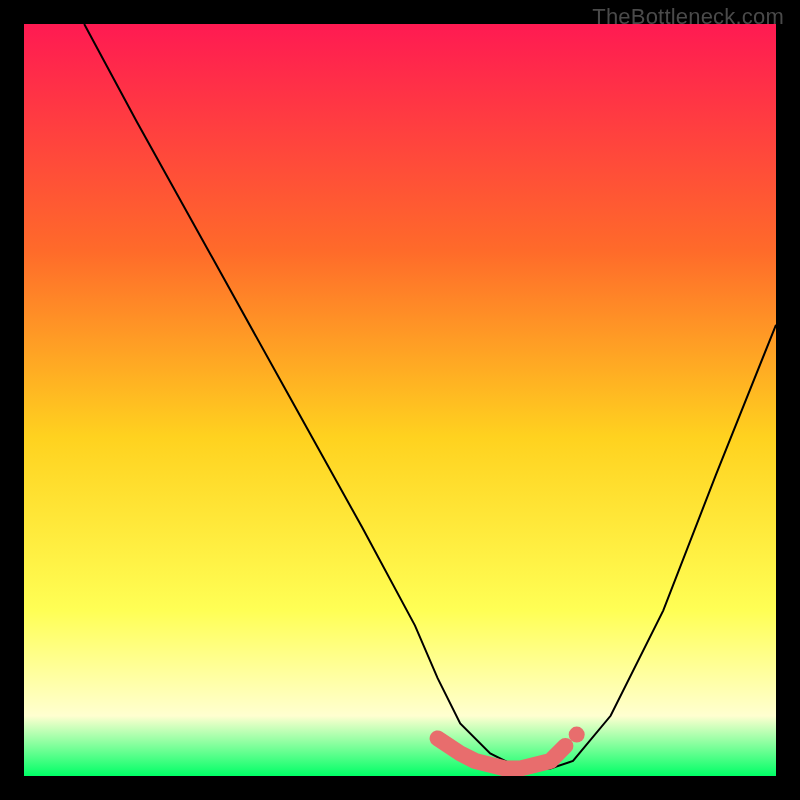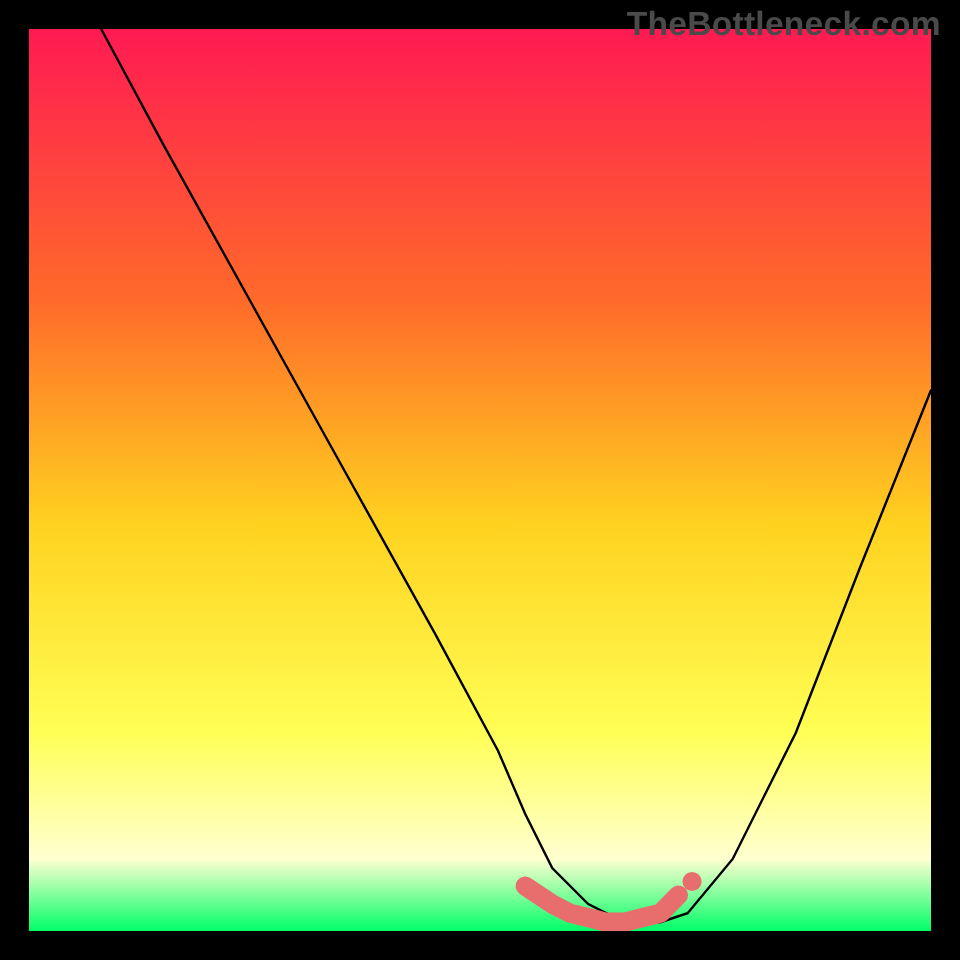--- a/index.html
+++ b/index.html
@@ -23,22 +23,22 @@
     top: 24px;
     width: 752px;
     height: 752px;
     overflow: hidden;
   }
   .watermark {
     position: absolute;
     top: 4px;
     right: 16px;
     color: #4a4a4a;
-    font-size: 28px;
-    font-weight: 700;
+    font-size: 22px;
+    font-weight: 400;
     letter-spacing: 0.2px;
     user-select: none;
   }
   svg { display: block; }
 </style>
 </head>
 <body>
 
 <div class="frame">
 

